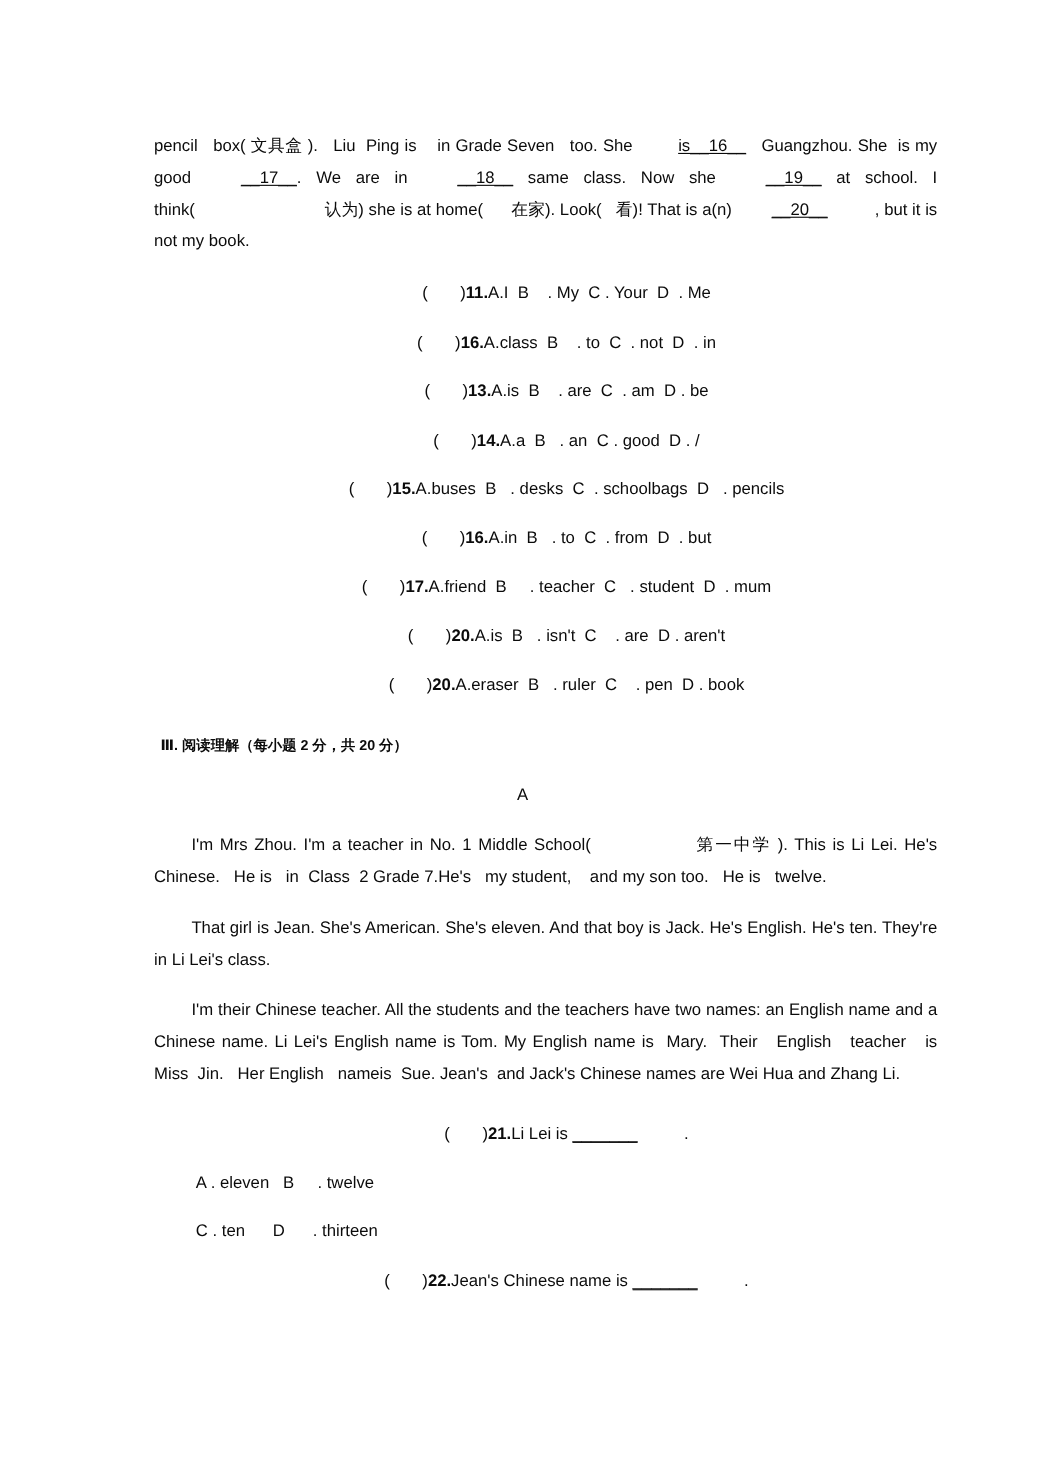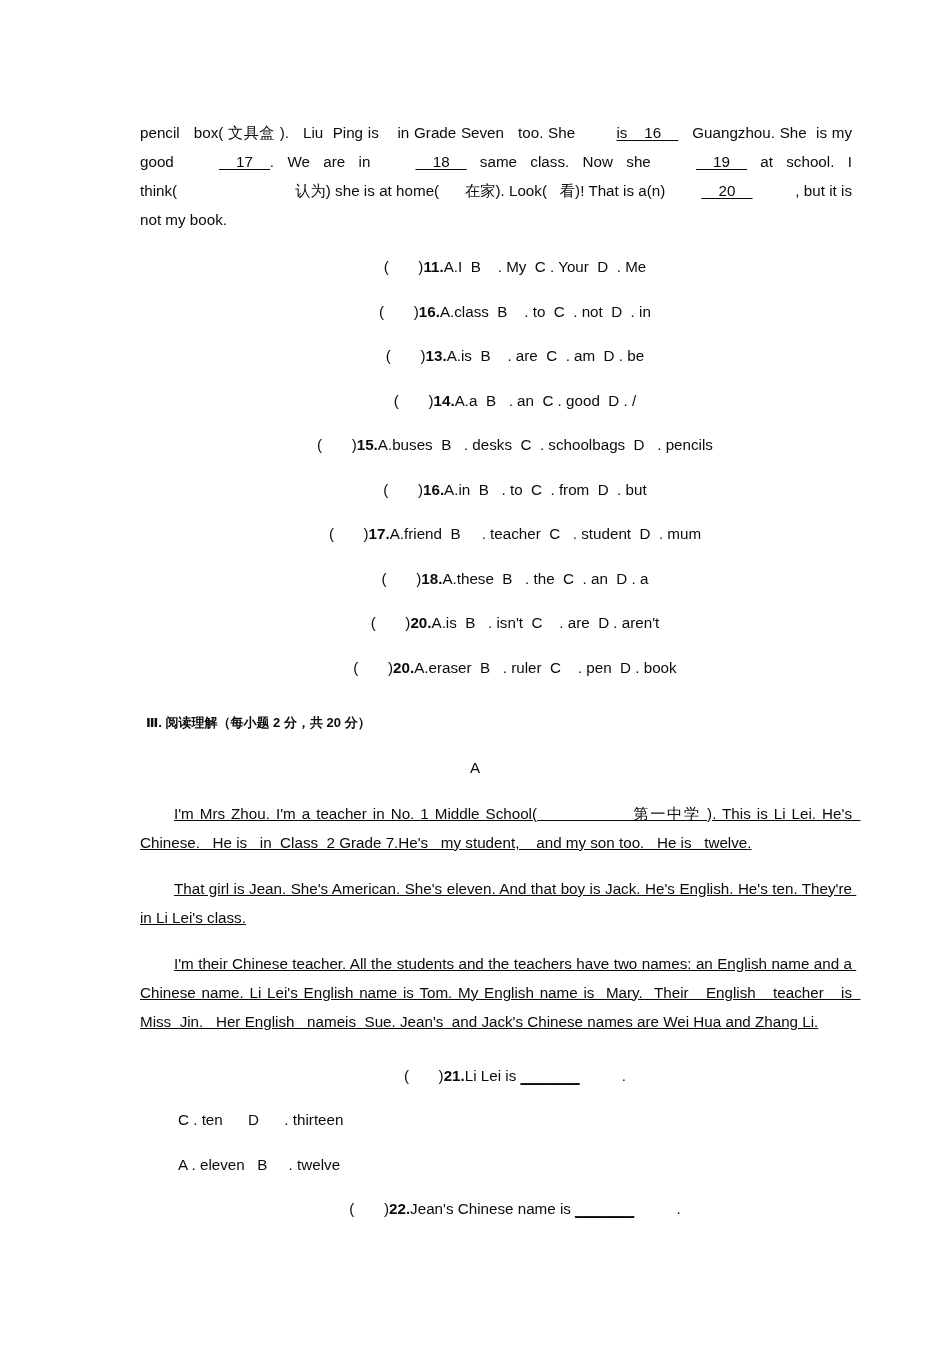--- a/index.html
+++ b/index.html
@@ -33,21 +33,20 @@
     text-align: justify;
     text-justify: inter-word;
     margin: 0;
     white-space: pre-wrap;
   }
   .para.cloze {
     margin-bottom: 18px;
   }
   .para.passage {
     margin: 0 0 17px 0;
-    text-decoration: underline;
   }
   .indent {
     text-indent: 34px;
   }
 
   
   .blank {
     text-decoration: underline;
     text-underline-offset: 2px;
     margin-left: 32px;
@@ -112,39 +111,38 @@
   <p class="para cloze"><span>pencil   box( 文具盒 ).   Liu  Ping is    in Grade Seven   too. She  </span><span class="blank">is__16__</span><span>   Guangzhou. She  is</span> <span>my good </span><span class="blank">__17__</span><span>. We are in </span><span class="blank">__18__</span><span> same class. Now she </span><span class="blank">__19__</span><span> at school. I think(</span><span style="padding-left:118px">认</span><span>为) she is at home(      在家). Look(   看)! That is a(n) </span><span class="blank">__20__</span><span>          , but it is not my book.</span></p>
 
   <div>
     <div class="qline"><span>(       )</span><span class="qnum">11.</span><span>A.I  B    . My  C . Your  D  . Me</span></div>
     <div class="qline"><span>(       )</span><span class="qnum">16.</span><span>A.class  B    . to  C  . not  D  . in</span></div>
     <div class="qline"><span>(       )</span><span class="qnum">13.</span><span>A.is  B    . are  C  . am  D . be</span></div>
     <div class="qline"><span>(       )</span><span class="qnum">14.</span><span>A.a  B   . an  C . good  D . /</span></div>
     <div class="qline"><span>(       )</span><span class="qnum">15.</span><span>A.buses  B   . desks  C  . schoolbags  D   . pencils</span></div>
     <div class="qline"><span>(       )</span><span class="qnum">16.</span><span>A.in  B   . to  C  . from  D  . but</span></div>
     <div class="qline"><span>(       )</span><span class="qnum">17.</span><span>A.friend  B     . teacher  C   . student  D  . mum</span></div>
-    <div class="qline"><span>(       )</span><span class="qnum">18.</span><span>A.these  B   . the  C  . an  D . a</span></div>
     <div class="qline"><span>(       )</span><span class="qnum">20.</span><span>A.is  B   . isn't  C    . are  D . aren't</span></div>
     <div class="qline"><span>(       )</span><span class="qnum">20.</span><span>A.eraser  B   . ruler  C    . pen  D . book</span></div>
   </div>
 
   <div class="section-heading">Ⅲ. 阅读理解（每小题 2 分，共 20 分）</div>
 
   <div class="passage-label">A</div>
 
   <p class="para passage indent">I'm Mrs Zhou. I'm a teacher in No. 1 Middle School(                第一中学 ). This is Li Lei. He's  Chinese.   He is   in  Class  2 Grade 7.He's   my student,    and my son too.   He is   twelve.</p>
   <p class="para passage indent">That girl is Jean. She's American. She's eleven. And that boy is Jack. He's English. He's ten. They're in Li Lei's class.</p>
   <p class="para passage indent">I'm their Chinese teacher. All the students and the teachers have two names: an English name and a Chinese name. Li Lei's English name is Tom. My English name is  Mary.  Their   English   teacher   is  Miss  Jin.   Her English   nameis  Sue. Jean's  and Jack's Chinese names are Wei Hua and Zhang Li.</p>
 
   <div class="gap-sm"></div>
 
   <div>
 
     <div class="qline"><span>(       )</span><span class="qnum">21.</span><span>Li Lei is </span><span class="rule">_______</span><span>          .</span></div>
 
+    <div class="optline">A . eleven   B     . twelve</div>
     <div class="optline">C . ten      D      . thirteen</div>
-    <div class="optline">A . eleven   B     . twelve</div>
 
     <div class="qline"><span>(       )</span><span class="qnum">22.</span><span>Jean's Chinese name is </span><span class="rule">_______</span><span>          .</span></div>
 
   </div>
 
 </div>
 
 </body></html>

